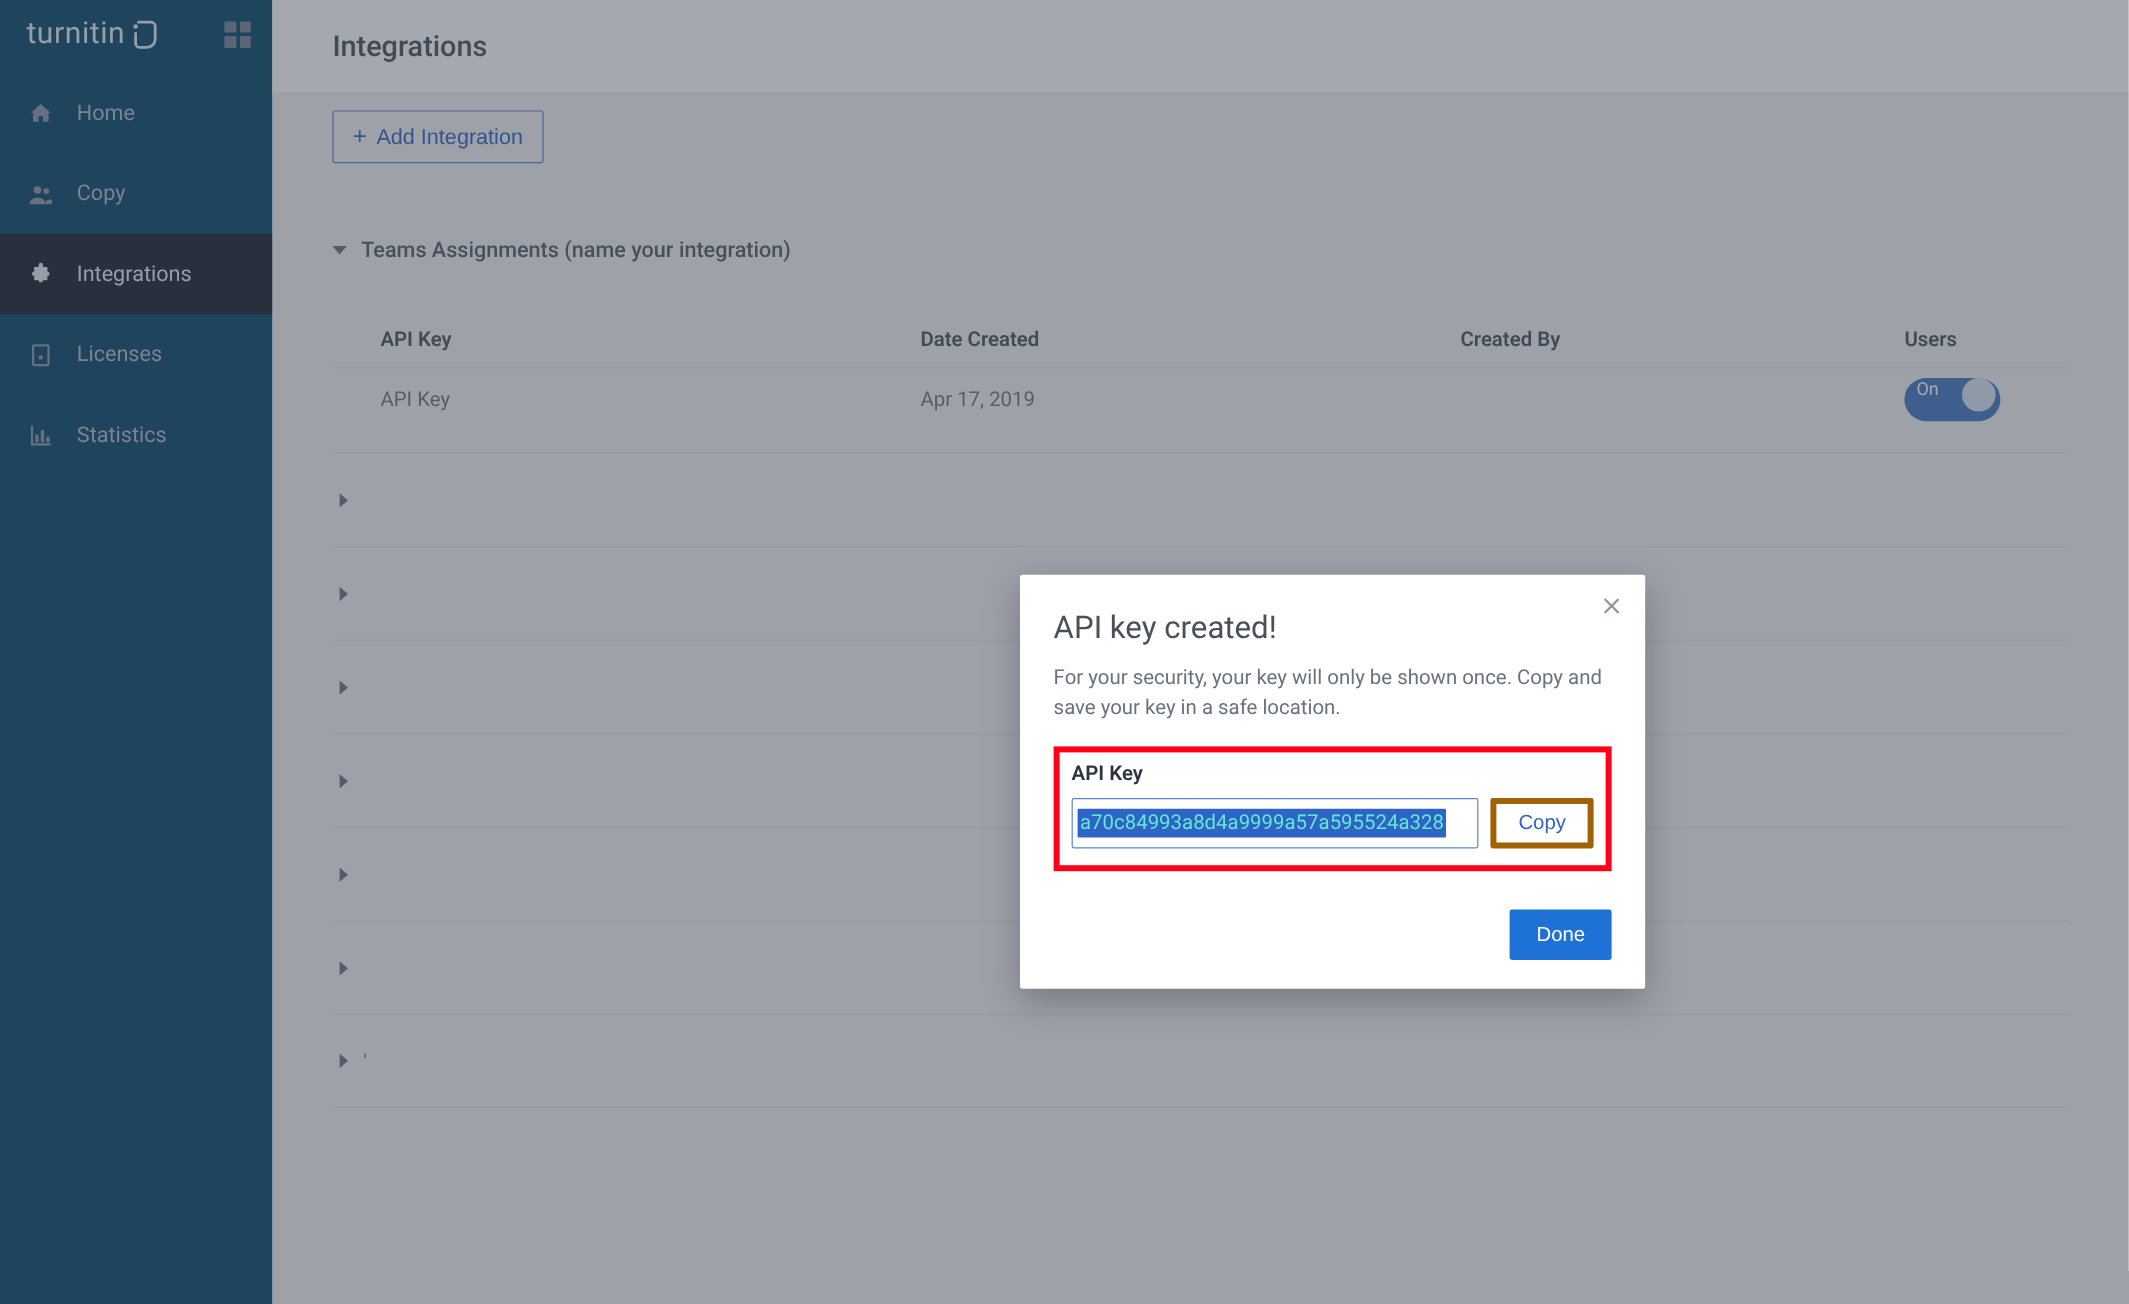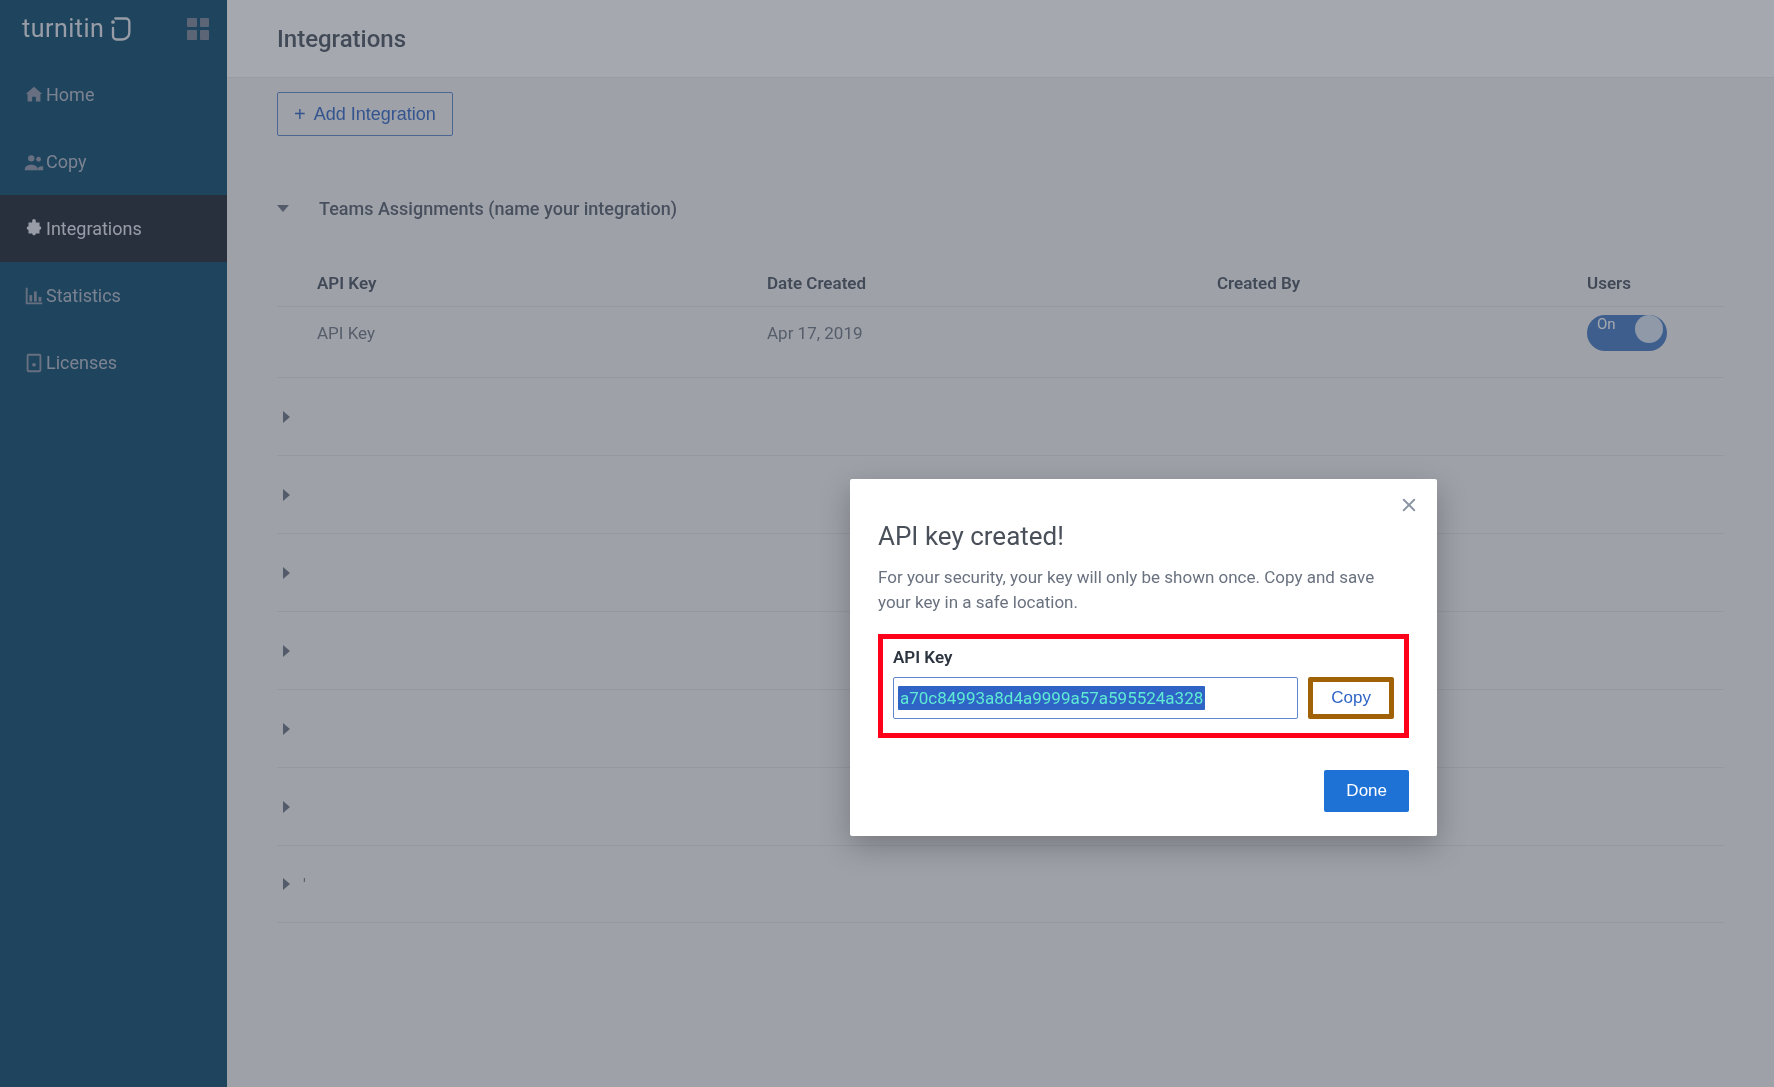--- a/index.html
+++ b/index.html
@@ -11,53 +11,53 @@
 
     
     .sidebar { width: 227px; flex: 0 0 227px; background: #0c4a6e; color: #cfd8e6; display: flex; flex-direction: column; }
     .sidebar-top { height: 57px; display: flex; align-items: center; padding: 0 18px 0 22px; justify-content: space-between; }
     .brand { display: flex; align-items: center; gap: 2px; font-size: 25px; font-weight: 400; color: #e6eaf0; letter-spacing: 0.5px; }
     .brand svg { width: 28px; height: 28px; }
     .apps-icon { width: 22px; height: 22px; display: grid; grid-template-columns: 1fr 1fr; grid-template-rows: 1fr 1fr; gap: 3px; }
     .apps-icon span { background: #7b8699; border-radius: 1px; }
 
     .nav { margin-top: 4px; }
-    .nav-item { display: flex; align-items: center; height: 67px; padding: 0 22px; color: #b3bbca; font-size: 18px; cursor: pointer; }
+    .nav-item { display: flex; align-items: center; gap: 18px; height: 67px; padding: 0 22px; color: #b3bbca; font-size: 18px; cursor: pointer; }
     .nav-item .nav-icn { width: 24px; height: 24px; color: #8e98ab; display: flex; align-items: center; justify-content: center; flex-shrink: 0; }
     .nav-item.active { background: #1c2432; }
     .nav-item.active, .nav-item.active .nav-icn { color: #e6eaf0; }
 
     
     .main { flex: 1; background: #f2f3f5; display: flex; flex-direction: column; }
     .page-header { background: #ffffff; height: 78px; border-bottom: 1px solid #e7e9ec; display: flex; align-items: center; padding: 0 50px; font-size: 24px; color: #4b5563; font-weight: 500; }
     .toolbar { padding: 14px 50px 0; }
     .btn-add { display: inline-flex; align-items: center; gap: 8px; height: 44px; padding: 0 16px; border: 1px solid #5e87d0; color: #3267c6; background: transparent; font-size: 18px; border-radius: 2px; cursor: pointer; }
     .btn-add .plus { font-size: 20px; line-height: 1; }
 
     .content { padding: 62px 50px 0; }
-    .section-title-row { display: flex; align-items: center; gap: 30px; color: #565f6d; font-size: 18px; font-weight: 500; cursor: pointer; }
+    .section-title-row { display: flex; align-items: center; gap: 12px; color: #565f6d; font-size: 18px; font-weight: 500; cursor: pointer; }
     .caret-down { width: 0; height: 0; border-left: 6px solid transparent; border-right: 6px solid transparent; border-top: 7px solid #6c7685; }
 
     .table { margin-top: 40px; }
     .thead, .trow { display: grid; grid-template-columns: 450px 450px 370px 1fr; align-items: center; padding: 0 30px 0 40px; }
     .thead { height: 48px; border-bottom: 1px solid #e1e4e8; color: #4b5563; font-weight: 600; font-size: 17px; }
     .trow { height: 52px; color: #707885; font-size: 17px; }
     .status-cell { display: flex; justify-content: flex-start; }
     .toggle { width: 80px; height: 36px; border-radius: 18px; background: #4479c3; display: flex; padding: 0 10px; color: #fff; font-size: 15px; position: relative; cursor: pointer; }
     .toggle .knob { position: absolute; right: 4px; width: 28px; height: 28px; border-radius: 50%; background: #d9e4f4; }
 
     .stub-rows { margin-top: 18px; }
     .stub { height: 78px; border-top: 1px solid #e1e4e8; display: flex; align-items: center; padding-left: 6px; cursor: pointer; position: relative; }
     .stub:last-child { border-bottom: 1px solid #e1e4e8; }
     .caret-right { width: 0; height: 0; border-top: 6px solid transparent; border-bottom: 6px solid transparent; border-left: 7px solid #6c7685; }
     .stub .tiny { position:absolute; left: 26px; color:#6c7685; font-size:16px;}
 
     
     .overlay { position: absolute; inset: 0; background: rgba(55, 63, 75, 0.45); }
-    .modal { position: absolute; left: 850px; top: 479px; width: 587px; background: #fff; border-radius: 2px; box-shadow: 0 10px 30px rgba(0,0,0,0.25); padding: 42px 28px 24px; }
+    .modal { position: absolute; left: 850px; top: 479px; width: 521px; background: #fff; border-radius: 2px; box-shadow: 0 10px 30px rgba(0,0,0,0.25); padding: 30px 28px 24px; }
     .modal .close { position: absolute; top: 12px; right: 14px; width: 28px; height: 28px; color: #8a94a2; cursor: pointer; display:flex; align-items:center; justify-content:center; }
     .modal h2 { font-size: 26px; color: #49505a; font-weight: 400; margin-bottom: 14px; }
     .modal p { font-size: 17px; color: #6a7280; line-height: 1.45; margin-bottom: 20px; }
 
     .highlight-box { border: 5px solid #ff001b; padding: 8px 10px 14px; }
     .label { font-size: 17px; color: #2c3440; font-weight: 600; margin-bottom: 10px; }
     .key-row { display: flex; gap: 10px; }
     .key-input { flex: 1; height: 42px; border: 1px solid #5e87d0; border-radius: 2px; display:flex; align-items:center; padding:0 4px; }
     .key-input span { background: #2f64c6; color: #5eead4; font-size: 17px; padding: 2px 2px; border-radius: 1px; white-space: nowrap; overflow:hidden; }
     .copy-btn { height: 42px; padding: 0 18px; border: 5px solid #a16207; color: #2f64c6; background: #fff; border-radius: 2px; font-size: 17px; cursor: pointer; }
@@ -110,37 +110,37 @@
       <div class="nav-item active">
         <span class="nav-icn">
           <svg width="22" height="22" viewBox="0 0 24 24" fill="currentColor">
               <path d="M10 3a2 2 0 0 1 4 0v2h4v4a2 2 0 1 1 0 4v4h-4a2 2 0 1 1-4 0H6v-4a2 2 0 1 1 0-4V5h4z"></path>
             </svg>
         </span>
         <span>Integrations</span>
       </div>
       <div class="nav-item">
         <span class="nav-icn">
+          <svg width="22" height="22" viewBox="0 0 24 24" fill="none" stroke="currentColor" stroke-width="2">
+              <rect x="5" y="3" width="14" height="18" rx="1"></rect>
+              <circle cx="12" cy="14" r="2" fill="currentColor" stroke="none"></circle>
+            </svg>
+        </span>
+        <span>Licenses</span>
+      </div>
+      <div class="nav-item">
+        <span class="nav-icn">
           <svg width="22" height="22" viewBox="0 0 24 24" fill="currentColor">
               <path d="M3 3h2v18H3zM3 19h18v2H3z"></path>
               <rect x="7" y="11" width="3" height="7"></rect>
               <rect x="12" y="7" width="3" height="11"></rect>
               <rect x="17" y="13" width="3" height="5"></rect>
             </svg>
         </span>
         <span>Statistics</span>
-      </div>
-      <div class="nav-item">
-        <span class="nav-icn">
-          <svg width="22" height="22" viewBox="0 0 24 24" fill="none" stroke="currentColor" stroke-width="2">
-              <rect x="5" y="3" width="14" height="18" rx="1"></rect>
-              <circle cx="12" cy="14" r="2" fill="currentColor" stroke="none"></circle>
-            </svg>
-        </span>
-        <span>Licenses</span>
       </div>
     </nav>
   </aside>
 
   <main class="main">
     <div class="page-header">
       <span>Integrations</span>
     </div>
 
     <div class="toolbar">

